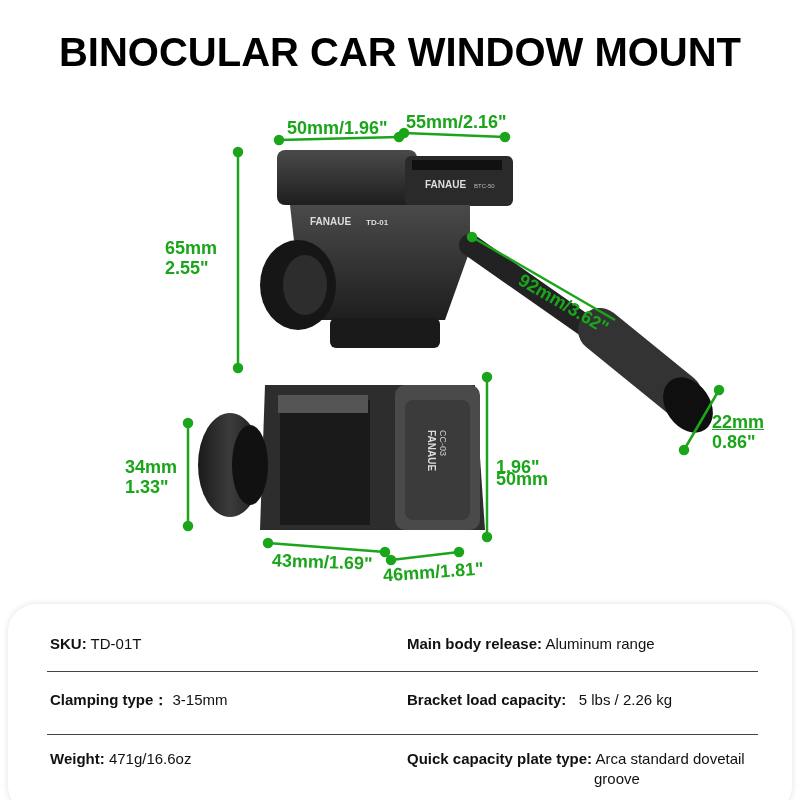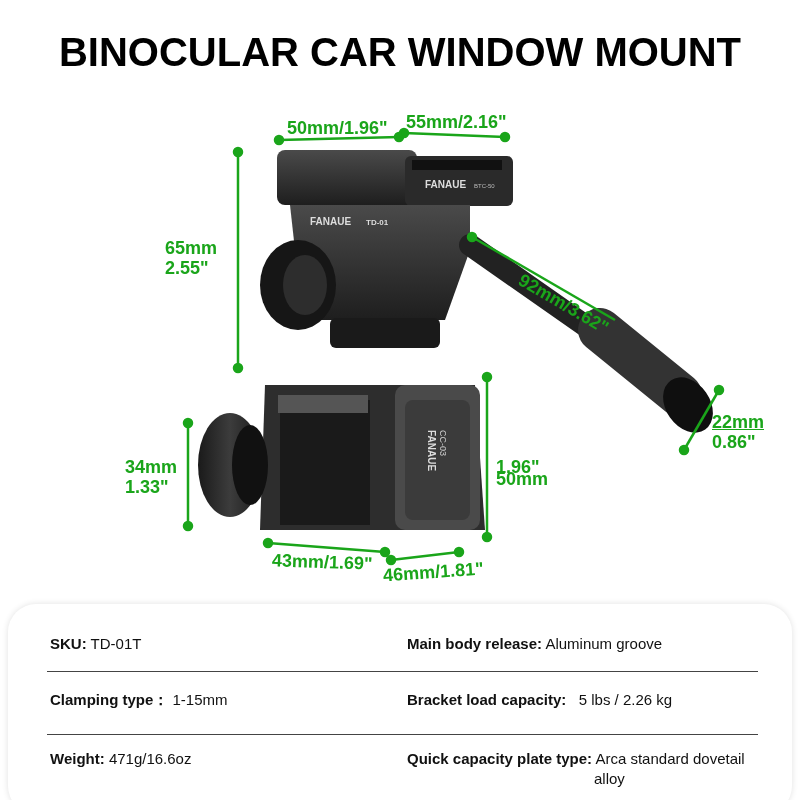--- a/index.html
+++ b/index.html
@@ -107,22 +107,22 @@
 <div class="dim" style="left:496px;top:437px;margin-top:32px;">50mm</div>
 <div class="dim" style="left:496px;top:457px;">1.96"</div>
 <div class="dim" style="left:125px;top:457px;">34mm</div>
 <div class="dim" style="left:125px;top:477px;">1.33"</div>
 <div class="dim" style="left:272px;top:552px;transform:rotate(2deg);">43mm/1.69"</div>
 <div class="dim" style="left:383px;top:562px;transform:rotate(-4deg);">46mm/1.81"</div>
 
 <div class="spec-card"></div>
 
 <div class="spec" style="left:50px;top:634px;"><b>SKU:</b> <span>TD-01T</span></div>
-<div class="spec" style="left:407px;top:634px;"><b>Main body release:</b> <span>Aluminum groove</span></div>
+<div class="spec" style="left:407px;top:634px;"><b>Main body release:</b> <span>Aluminum range</span></div>
 <div class="rule" style="left:47px;top:671px;width:711px;"></div>
 
-<div class="spec" style="left:50px;top:690px;"><b>Clamping type：</b> <span>1-15mm</span></div>
+<div class="spec" style="left:50px;top:690px;"><b>Clamping type：</b> <span>3-15mm</span></div>
 <div class="spec" style="left:407px;top:690px;"><b>Bracket load capacity:</b>&nbsp;&nbsp;&nbsp;<span>5 lbs / 2.26 kg</span></div>
 <div class="rule" style="left:47px;top:734px;width:711px;"></div>
 
 <div class="spec" style="left:50px;top:749px;"><b>Weight:</b> <span>471g/16.6oz</span></div>
 <div class="spec" style="left:407px;top:749px;"><b>Quick capacity plate type:</b> <span>Arca standard dovetail</span></div>
-<div class="spec" style="left:594px;top:769px;">alloy</div>
+<div class="spec" style="left:594px;top:769px;">groove</div>
 
 </body></html>

